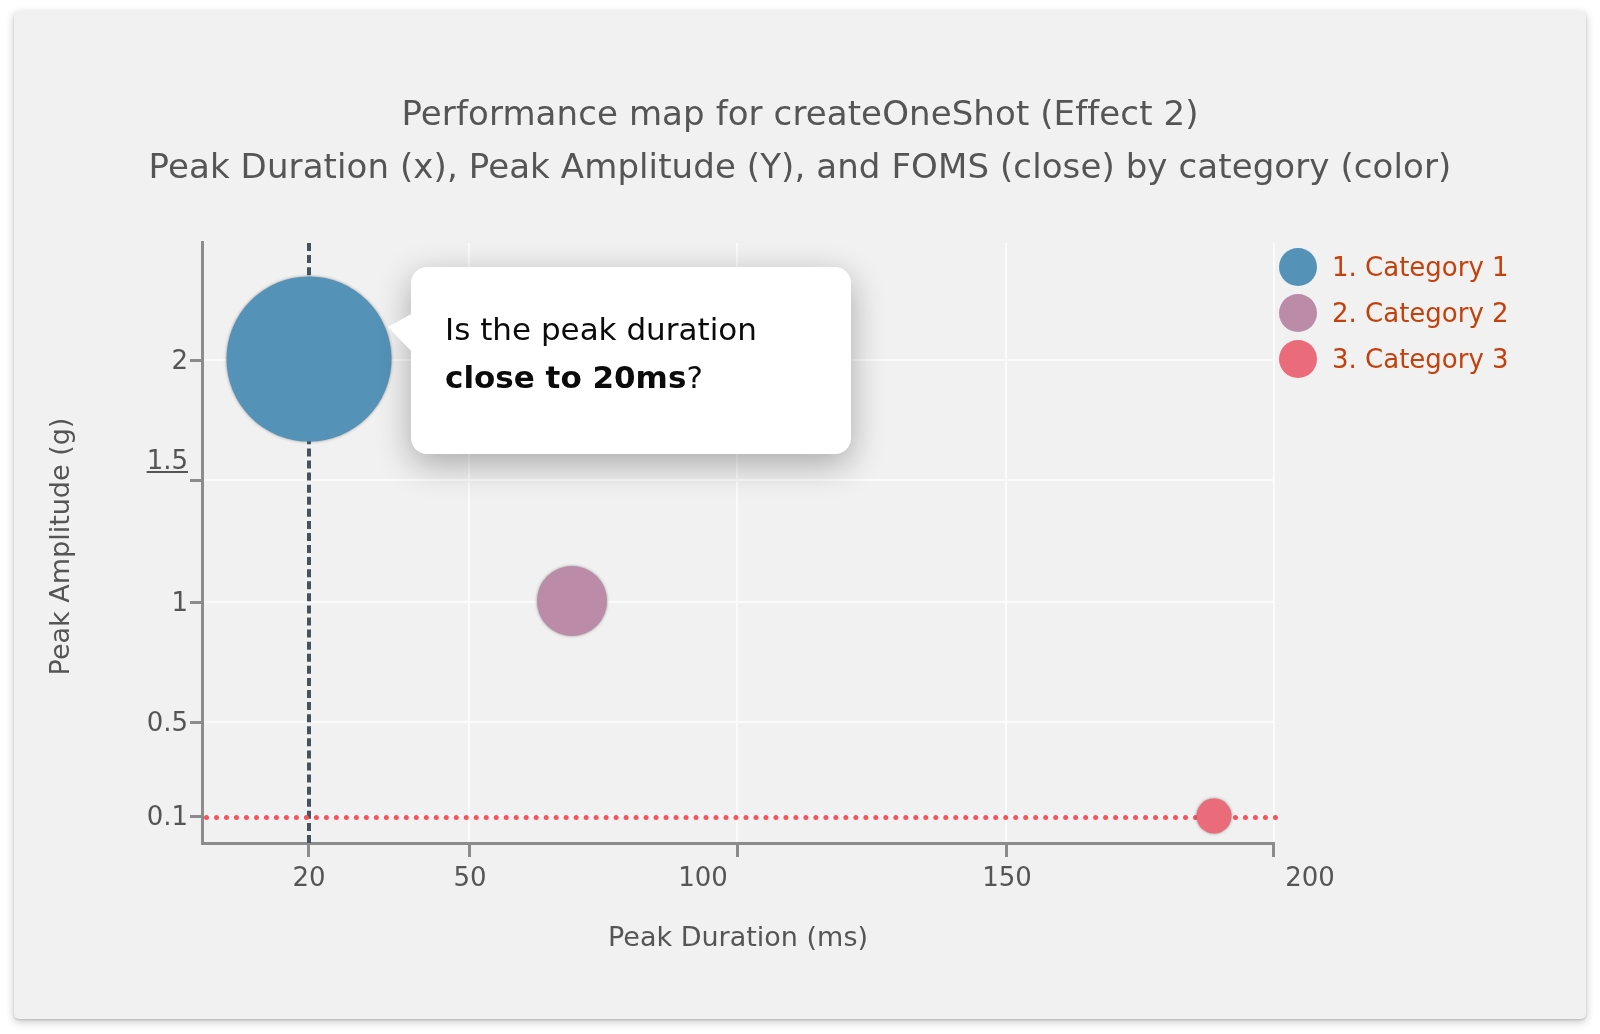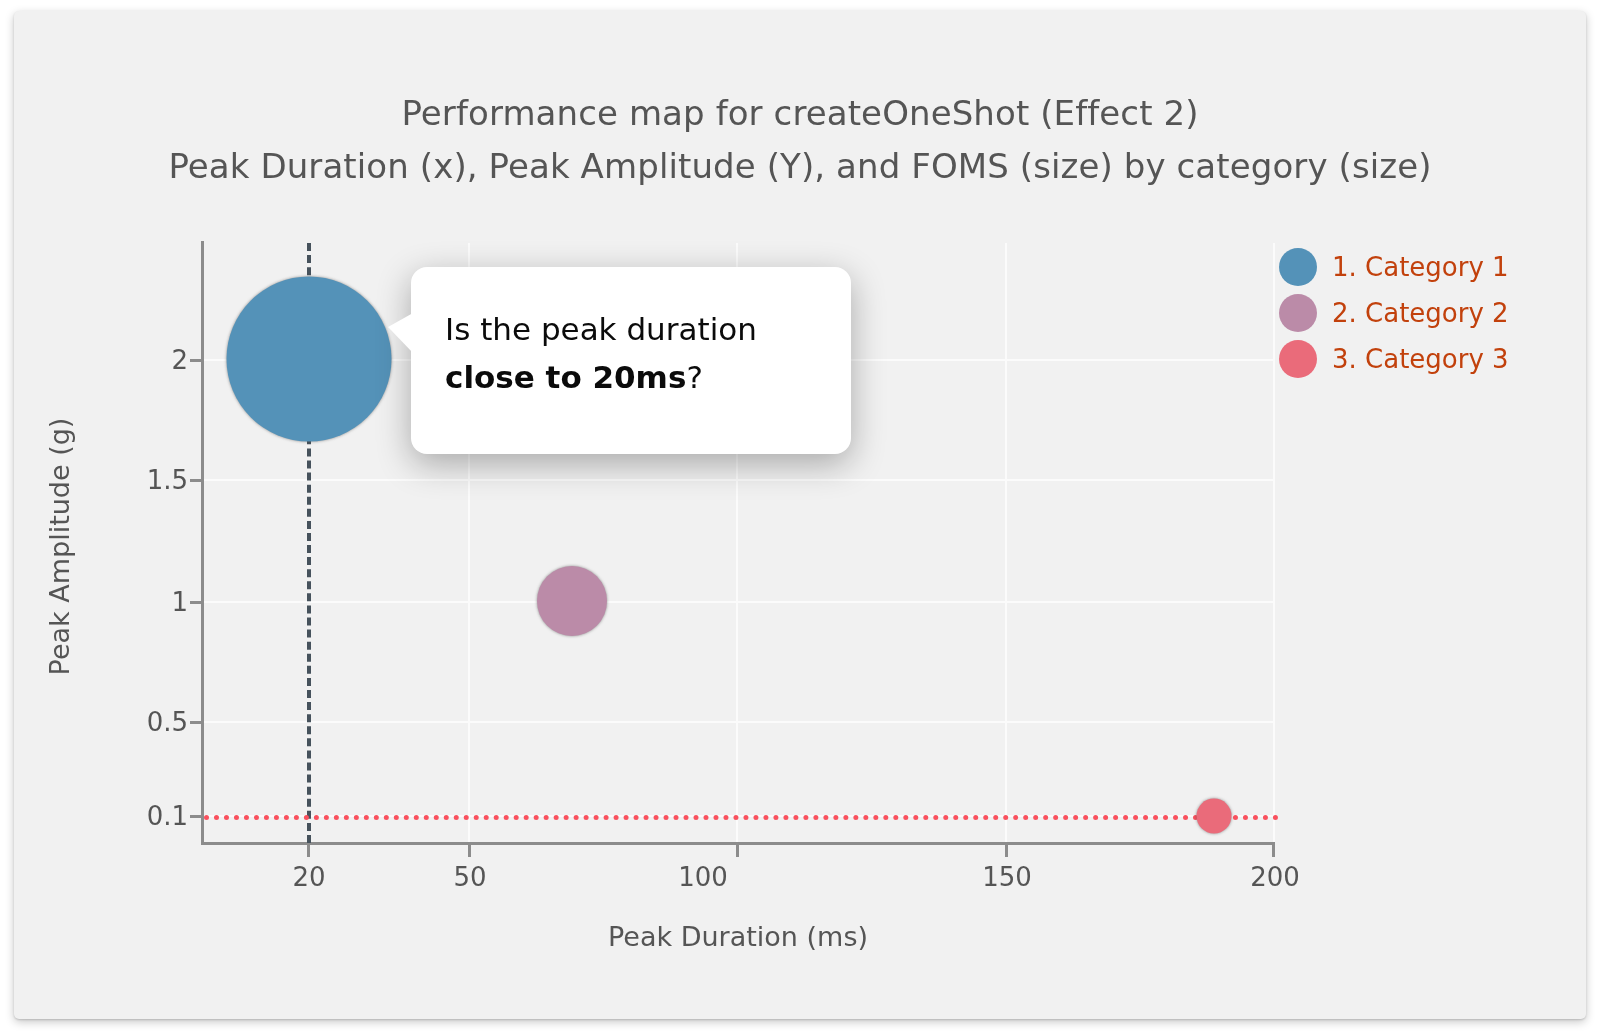--- a/index.html
+++ b/index.html
@@ -248,21 +248,21 @@
   }
 </style>
 </head>
 <body>
 
 <div id="page">
   <div id="chart-card">
 
     <div id="title-block">
       <span class="tline">Performance map for createOneShot (Effect 2)</span>
-      <span class="tline">Peak Duration (x), Peak Amplitude (Y), and FOMS (size) by category (size)</span>
+      <span class="tline">Peak Duration (x), Peak Amplitude (Y), and FOMS (close) by category (color)</span>
     </div>
 
     <div id="plot">
 
       <div class="grid-v" style="left:454px;"></div>
       <div class="grid-v" style="left:722px;"></div>
       <div class="grid-v" style="left:991px;"></div>
       <div class="grid-v" style="left:1259px;"></div>
 
       <div class="grid-h" style="top:348px;"></div>
@@ -276,35 +276,35 @@
       <div id="x-axis-line"></div>
       <div id="x-axis-cap"></div>
 
       <div class="y-tickmark" style="top:348px;"></div>
       <div class="y-tickmark" style="top:468px;"></div>
       <div class="y-tickmark" style="top:590px;"></div>
       <div class="y-tickmark" style="top:710px;"></div>
       <div class="y-tickmark" style="top:804px;"></div>
 
       <div class="y-ticklabel" style="top:336px;">2</div>
-      <div class="y-ticklabel" style="top:456px;">1.5</div>
+      <div class="y-ticklabel" style="top:436px;text-decoration:underline;">1.5</div>
       <div class="y-ticklabel" style="top:578px;">1</div>
       <div class="y-ticklabel" style="top:698px;">0.5</div>
       <div class="y-ticklabel" style="top:792px;">0.1</div>
 
       <div class="x-tickmark" style="left:293px;"></div>
       <div class="x-tickmark" style="left:454px;"></div>
       <div class="x-tickmark" style="left:722px;"></div>
       <div class="x-tickmark" style="left:991px;"></div>
 
       <div class="x-ticklabel" style="left:295px;">20</div>
       <div class="x-ticklabel" style="left:456px;">50</div>
       <div class="x-ticklabel" style="left:689px;">100</div>
       <div class="x-ticklabel" style="left:993px;">150</div>
-      <div class="x-ticklabel" style="left:1261px;">200</div>
+      <div class="x-ticklabel" style="left:1296px;">200</div>
 
       <div id="ref-vline"></div>
       <div id="ref-hline"></div>
 
       <div class="bubble" style="left:295px; top:348px; width:165px; height:165px; background:#5492b8;"></div>
       <div class="bubble" style="left:558px; top:590px; width:70px; height:70px; background:#bb8ba8;"></div>
       <div class="bubble" style="left:1200px; top:805px; width:35px; height:35px; background:#ea6b7a;"></div>
 
       <div id="x-axis-title">Peak Duration (ms)</div>
       <div id="y-axis-title">Peak Amplitude (g)</div>

